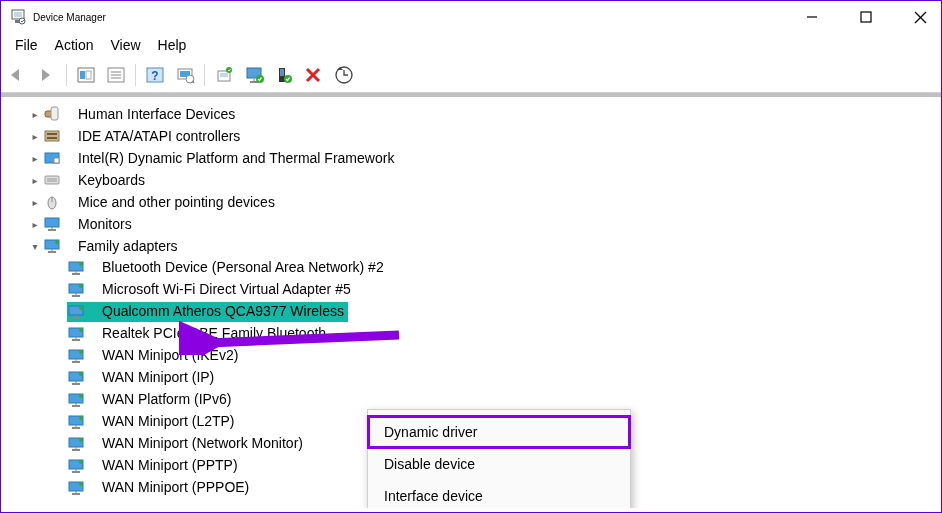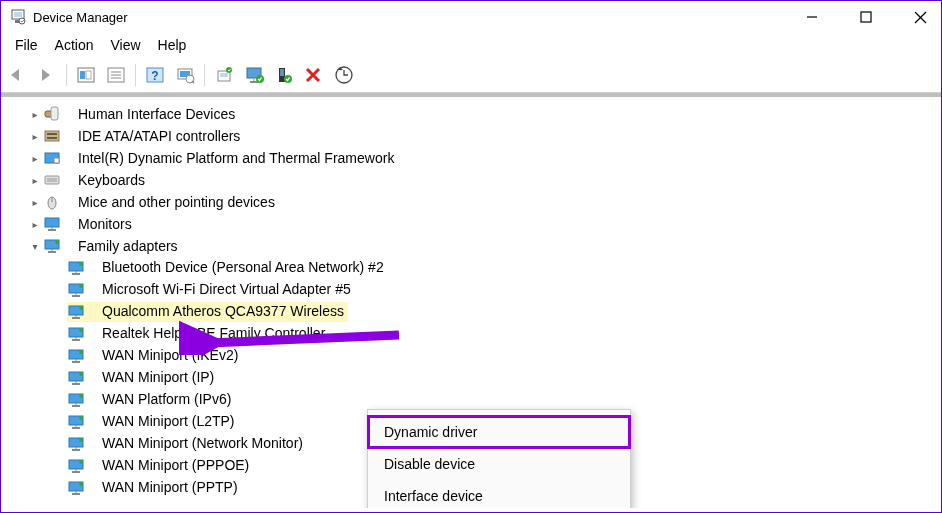--- a/index.html
+++ b/index.html
@@ -1,34 +1,34 @@
 <!DOCTYPE html>
 <html><head>
 <meta charset="utf-8">
 <style>
 * { box-sizing: border-box; margin: 0; padding: 0; }
 body { font-family: "Segoe UI", Tahoma, sans-serif; font-size: 13px; background: #fff; color: #000; width: 942px; height: 513px; border: 1px solid #5a00db; overflow: hidden; position: relative; }
 .titlebar { display: flex; align-items: center; height: 32px; padding: 0 4px; }
 .titlebar-icon { width: 18px; height: 18px; margin-right: 6px; margin-left: 4px; }
-.title-text { font-size: 13px; color: #000; }
+.title-text { font-size: 10px; color: #000; }
 .win-controls { margin-left: auto; display: flex; align-items: center; padding-right: 8px; gap: 36px; }
 .win-btn { width: 18px; height: 18px; display: flex; align-items: center; justify-content: center; font-family: "Segoe UI Symbol", sans-serif; font-size: 12px; color: #000; }
 .win-btn svg { display: block; }
 .menubar { display: flex; gap: 1px; padding: 2px 6px 5px 6px; font-size: 14px; }
 .menubar .menuitem { padding: 2px 8px; cursor: default; }
 .toolbar { display: flex; align-items: center; padding: 2px 6px 4px 2px; gap: 2px; border-bottom: 1px solid #d0d0d0; }
 .tbtn { width: 28px; height: 26px; display: flex; align-items: center; justify-content: center; }
 .tsep { width: 1px; height: 22px; background: #d8d8d8; margin: 0 3px; }
 .treearea { position: relative; padding-top: 6px; border-top: 4px solid #bfbfbf; height: calc(100% - 32px - 30px - 34px); overflow: hidden; }
 .tree-row { display: flex; align-items: center; height: 22px; padding-left: 0; }
 .tree-row .pad { display: inline-block; }
 .expander { width: 12px; height: 12px; display: inline-flex; align-items: center; justify-content: center; color: #666; margin-right: 2px; font-size: 10px; font-family: "Segoe UI Symbol", sans-serif; }
 .dev-ico { width: 18px; height: 18px; margin-right: 5px; display: inline-flex; align-items: center; justify-content: center; }
 .label { font-size: 14px; margin-left: 12px; }
-.selected { background: #fef9c3; }
+.selected { background: #14b8a6; }
 .selected .label { }
 .sel-wrap { display: inline-flex; padding: 1px 4px 1px 0; }
 .ctxmenu { position: absolute; left: 366px; top: 312px; width: 264px; background: #fafafa; border: 1px solid #d0d0d0; box-shadow: 2px 3px 8px rgba(0,0,0,0.25); padding: 6px 0; z-index: 100; }
 .ctxitem { padding: 8px 16px; font-size: 14px; cursor: default; }
 .ctxitem.hl { outline: 3px solid #8a00e0; outline-offset: -2px; }
 .arrow-annot { position: absolute; left: 178px; top: 198px; z-index: 50; pointer-events: none; }
 </style>
 </head>
 <body>
 
@@ -285,21 +285,21 @@
         <span class="pad" style="width:66px"></span>
         <span class="sel-wrap">
           <span class="dev-ico">
             <svg width="18" height="18">
               <rect x="2" y="3" width="14" height="9" fill="#4aa0e0" stroke="#2978b5"></rect>
               <line x1="9" y1="12" x2="9" y2="15" stroke="#888"></line>
               <line x1="5" y1="15" x2="13" y2="15" stroke="#888" stroke-width="2"></line>
               <circle cx="14" cy="5" r="2" fill="#3a3"></circle>
             </svg>
           </span>
-          <span class="label">Realtek Help GBE Family Controller</span>
+          <span class="label">Realtek PCIe GBE Family Bluetooth</span>
         </span>
       </div>
       <div class="tree-row">
         <span class="pad" style="width:66px"></span>
         <span class="sel-wrap">
           <span class="dev-ico">
             <svg width="18" height="18">
               <rect x="2" y="3" width="14" height="9" fill="#4aa0e0" stroke="#2978b5"></rect>
               <line x1="9" y1="12" x2="9" y2="15" stroke="#888"></line>
               <line x1="5" y1="15" x2="13" y2="15" stroke="#888" stroke-width="2"></line>
@@ -369,35 +369,35 @@
         <span class="pad" style="width:66px"></span>
         <span class="sel-wrap">
           <span class="dev-ico">
             <svg width="18" height="18">
               <rect x="2" y="3" width="14" height="9" fill="#4aa0e0" stroke="#2978b5"></rect>
               <line x1="9" y1="12" x2="9" y2="15" stroke="#888"></line>
               <line x1="5" y1="15" x2="13" y2="15" stroke="#888" stroke-width="2"></line>
               <circle cx="14" cy="5" r="2" fill="#3a3"></circle>
             </svg>
           </span>
+          <span class="label">WAN Miniport (PPTP)</span>
+        </span>
+      </div>
+      <div class="tree-row">
+        <span class="pad" style="width:66px"></span>
+        <span class="sel-wrap">
+          <span class="dev-ico">
+            <svg width="18" height="18">
+              <rect x="2" y="3" width="14" height="9" fill="#4aa0e0" stroke="#2978b5"></rect>
+              <line x1="9" y1="12" x2="9" y2="15" stroke="#888"></line>
+              <line x1="5" y1="15" x2="13" y2="15" stroke="#888" stroke-width="2"></line>
+              <circle cx="14" cy="5" r="2" fill="#3a3"></circle>
+            </svg>
+          </span>
           <span class="label">WAN Miniport (PPPOE)</span>
-        </span>
-      </div>
-      <div class="tree-row">
-        <span class="pad" style="width:66px"></span>
-        <span class="sel-wrap">
-          <span class="dev-ico">
-            <svg width="18" height="18">
-              <rect x="2" y="3" width="14" height="9" fill="#4aa0e0" stroke="#2978b5"></rect>
-              <line x1="9" y1="12" x2="9" y2="15" stroke="#888"></line>
-              <line x1="5" y1="15" x2="13" y2="15" stroke="#888" stroke-width="2"></line>
-              <circle cx="14" cy="5" r="2" fill="#3a3"></circle>
-            </svg>
-          </span>
-          <span class="label">WAN Miniport (PPTP)</span>
         </span>
       </div>
     </div>
 
   <svg class="arrow-annot" width="230" height="60">
     <defs>
         <marker id="ahead" markerWidth="12" markerHeight="12" refX="2" refY="6" orient="auto">
           <path d="M12 0 L0 6 L12 12 Z" fill="#8a00e0"></path>
         </marker>
       </defs>

